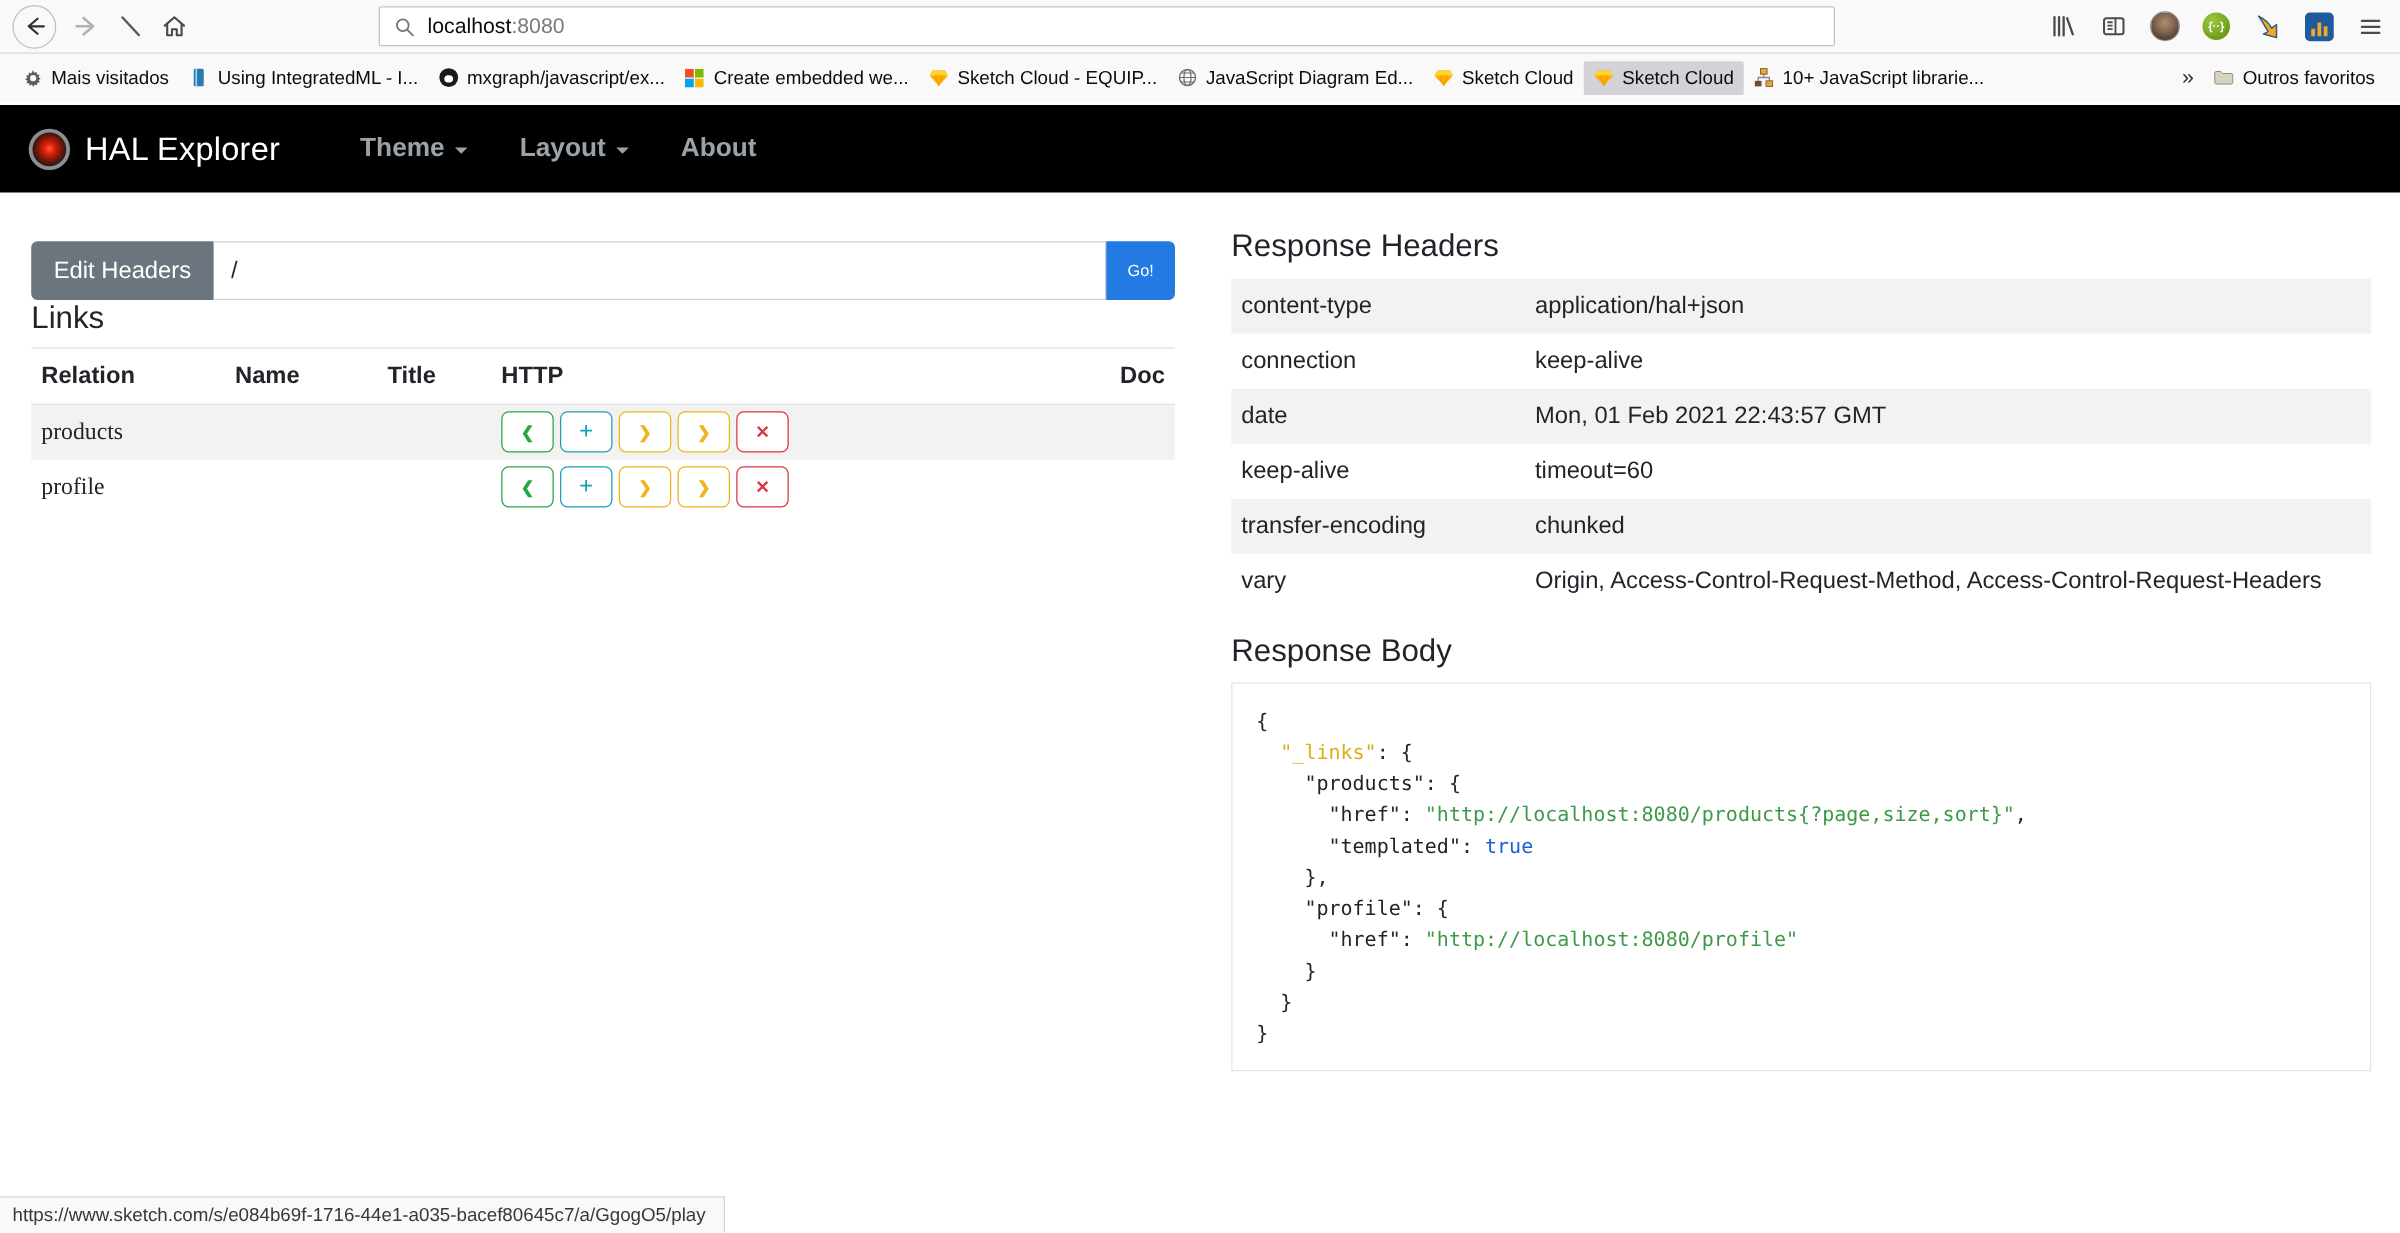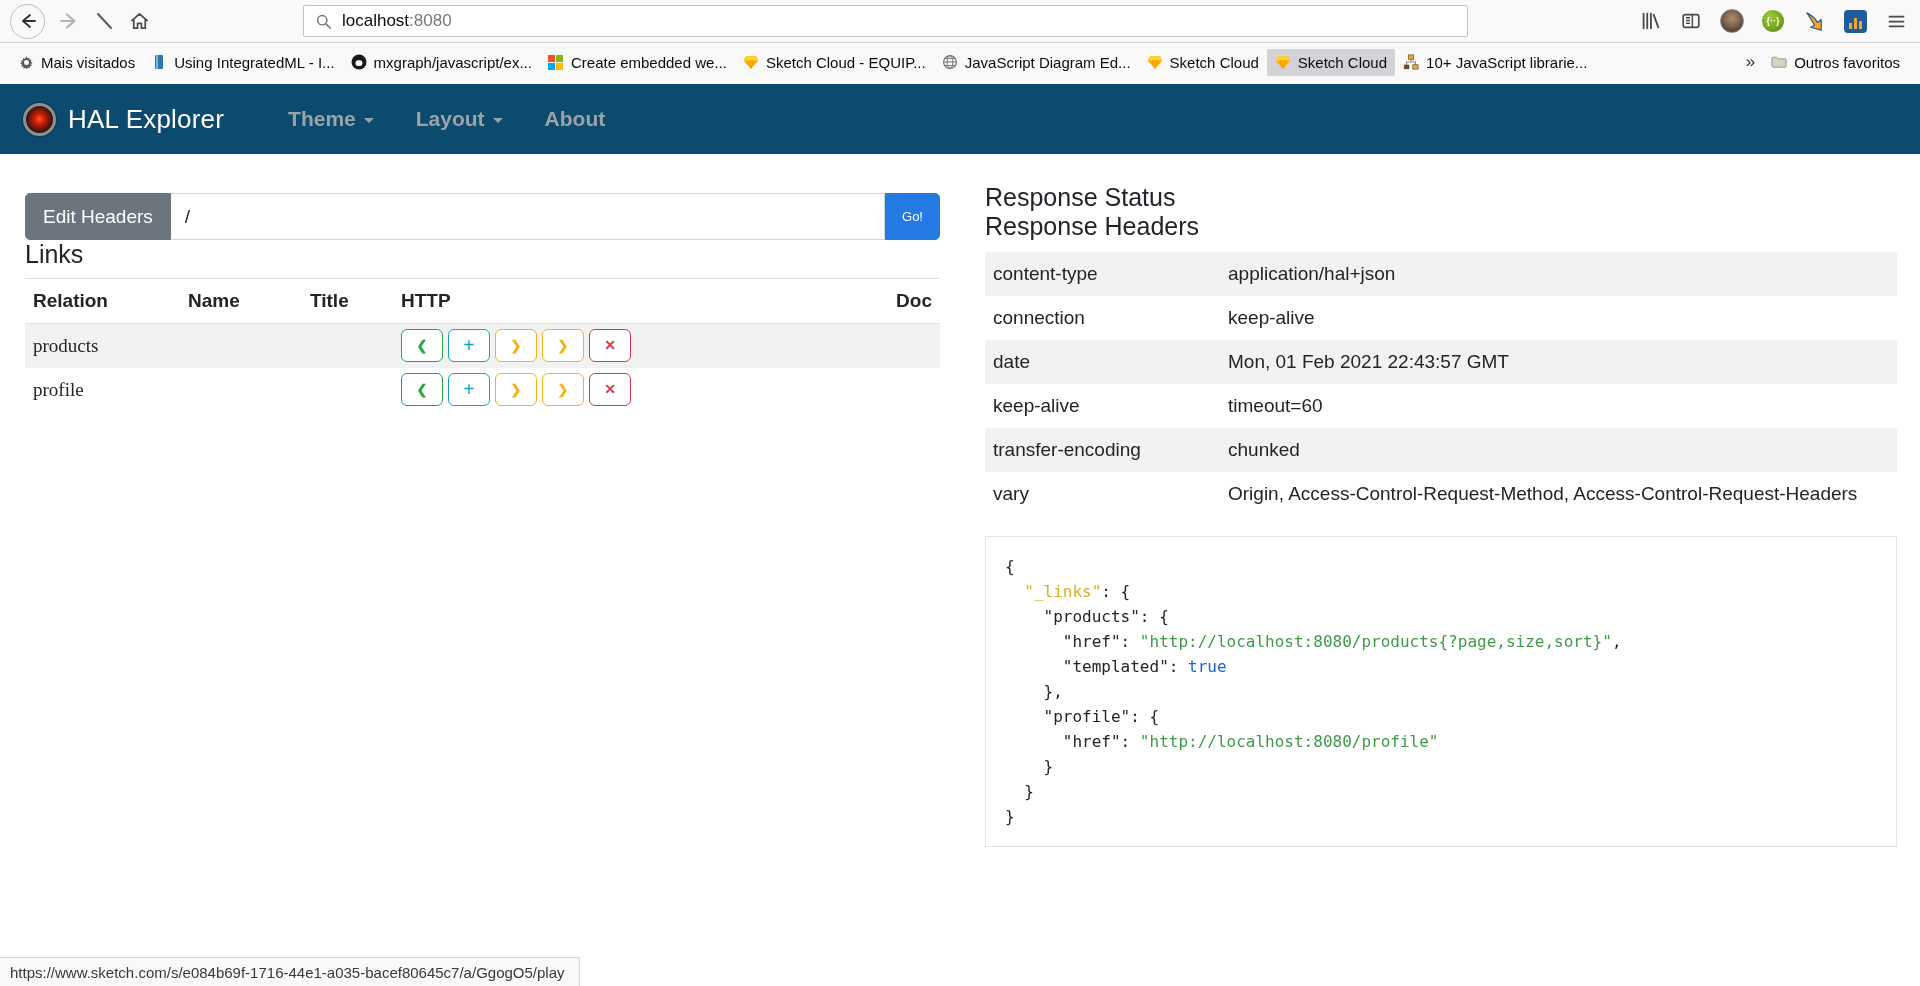--- a/index.html
+++ b/index.html
@@ -46,21 +46,21 @@
   }
   #bookmarks-list { display:flex; align-items:center; }
   .bm-item { display:flex; align-items:center; gap:7px; padding:5px 8px; border-radius:2px; cursor:pointer; white-space:nowrap; }
   .bm-item.highlighted { background:#d2d2d7; }
   .bm-icon { width:16px; height:16px; display:flex; align-items:center; justify-content:center; flex:0 0 16px; }
   .bm-overflow { margin-left:auto; font-size:17px; color:#2f2f33; padding:0 10px; cursor:pointer; }
   .bm-folder { display:flex; align-items:center; gap:7px; padding:5px 6px; cursor:pointer; }
 
   
   .halnav {
-    height:70px; background:#0c4a6e; margin-top:3px;
+    height:70px; background:#000000; margin-top:3px;
     display:flex; align-items:center; padding:0 30px 0 23px;
   }
   .hal-logo {
     width:33px; height:33px; border-radius:50%;
     background:radial-gradient(circle at 50% 48%, #ff5a3c 0%, #d92107 22%, #6e160a 52%, #1a1a1a 74%);
     border:3px solid #8d9093; box-shadow:0 0 2px #111;
   }
   .brand { color:#ffffff; font-size:26px; margin-left:12px; letter-spacing:.2px; }
   .halmenu { display:flex; align-items:center; margin-left:64px; gap:42px;font-weight:bold; }
   .halmenu .mitem { color:#9ca3a8; font-size:21px; display:flex; align-items:center; gap:8px; cursor:pointer; }
@@ -409,21 +409,20 @@
                 </button>
               </span>
             </td>
             <td></td>
           </tr>
         </tbody>
     </table>
   </div>
 
   <div class="right-col">
-    <h5 class="sec-title">Response Status</h5>
 
     <h5 class="sec-title">Response Headers</h5>
     <table class="resp-headers-table">
       <tbody id="headers-body">
           <tr>
             <td class="hname">content-type</td>
             <td>application/hal+json</td>
           </tr>
           <tr>
             <td class="hname">connection</td>
@@ -441,20 +440,21 @@
             <td class="hname">transfer-encoding</td>
             <td>chunked</td>
           </tr>
           <tr>
             <td class="hname">vary</td>
             <td>Origin, Access-Control-Request-Method, Access-Control-Request-Headers</td>
           </tr>
         </tbody>
     </table>
 
+    <h5 class="sec-title">Response Body</h5>
     <div class="body-box">
       <pre id="body-pre"><div class="line"><span>{</span></div><div class="line"><span>  </span><span class="tok-hal">"_links"</span><span>: {</span></div><div class="line"><span>    "products": {</span></div><div class="line"><span>      "href": </span><span class="tok-str">"http://localhost:8080/products{?page,size,sort}"</span><span>,</span></div><div class="line"><span>      "templated": </span><span class="tok-bool">true</span></div><div class="line"><span>    },</span></div><div class="line"><span>    "profile": {</span></div><div class="line"><span>      "href": </span><span class="tok-str">"http://localhost:8080/profile"</span></div><div class="line"><span>    }</span></div><div class="line"><span>  }</span></div><div class="line"><span>}</span></div></pre>
     </div>
   </div>
 
 </div>
 
 <div class="status-bar">
   <span>https://www.sketch.com/s/e084b69f-1716-44e1-a035-bacef80645c7/a/GgogO5/play</span>
 </div>

